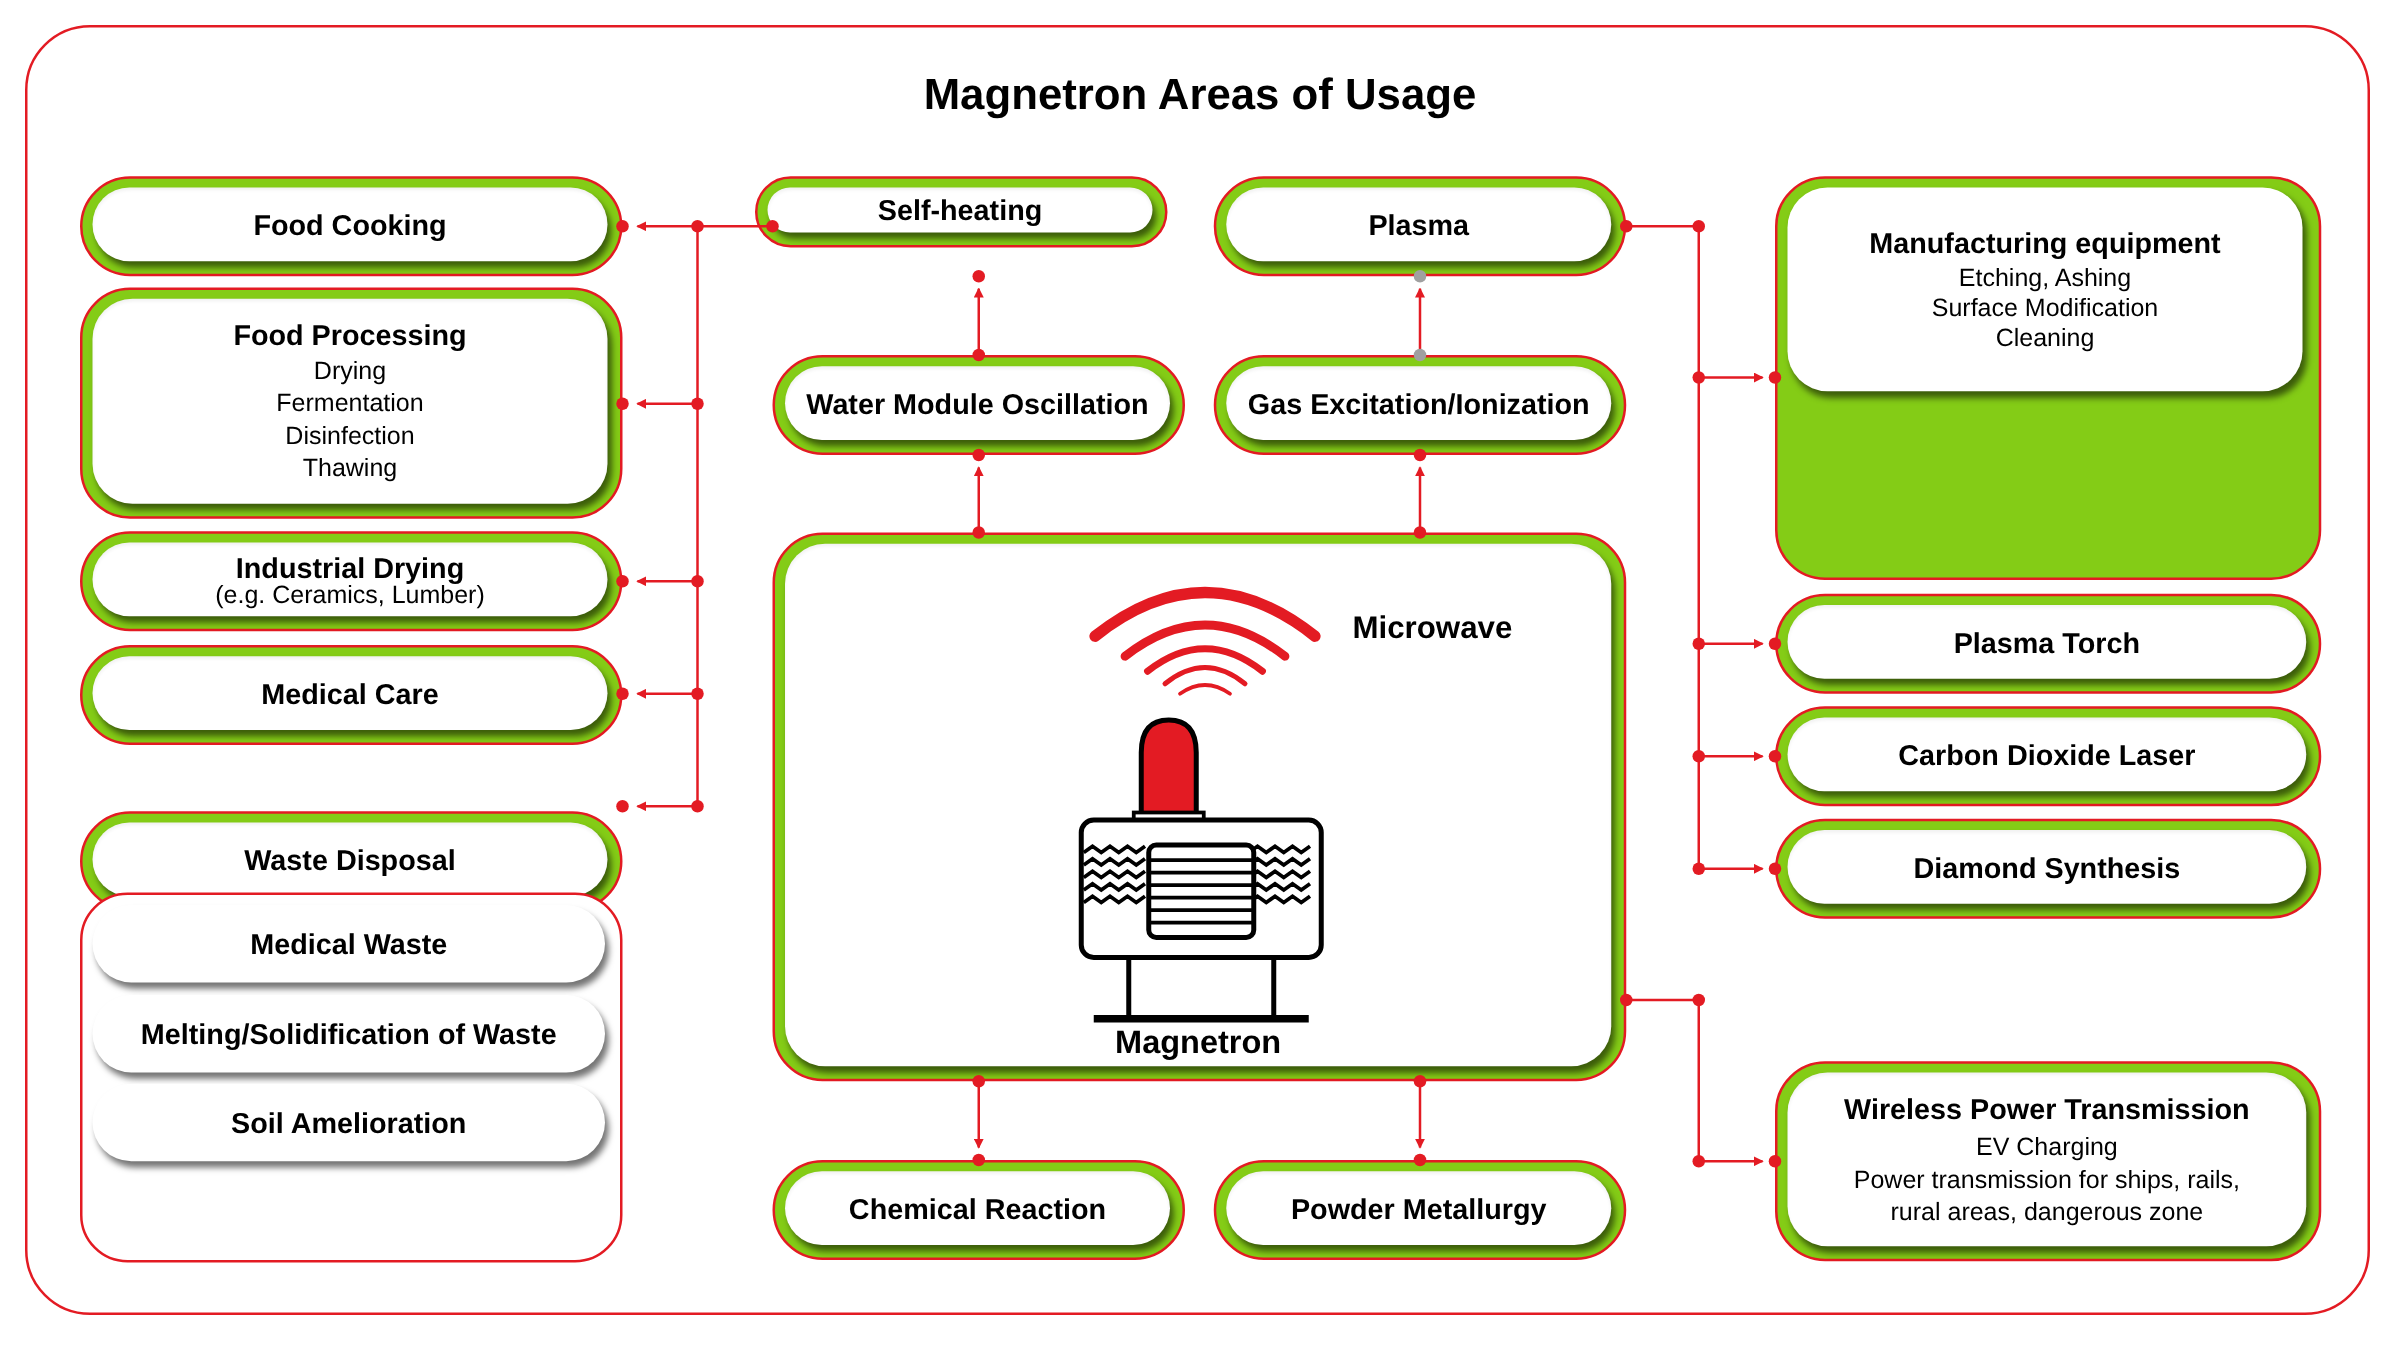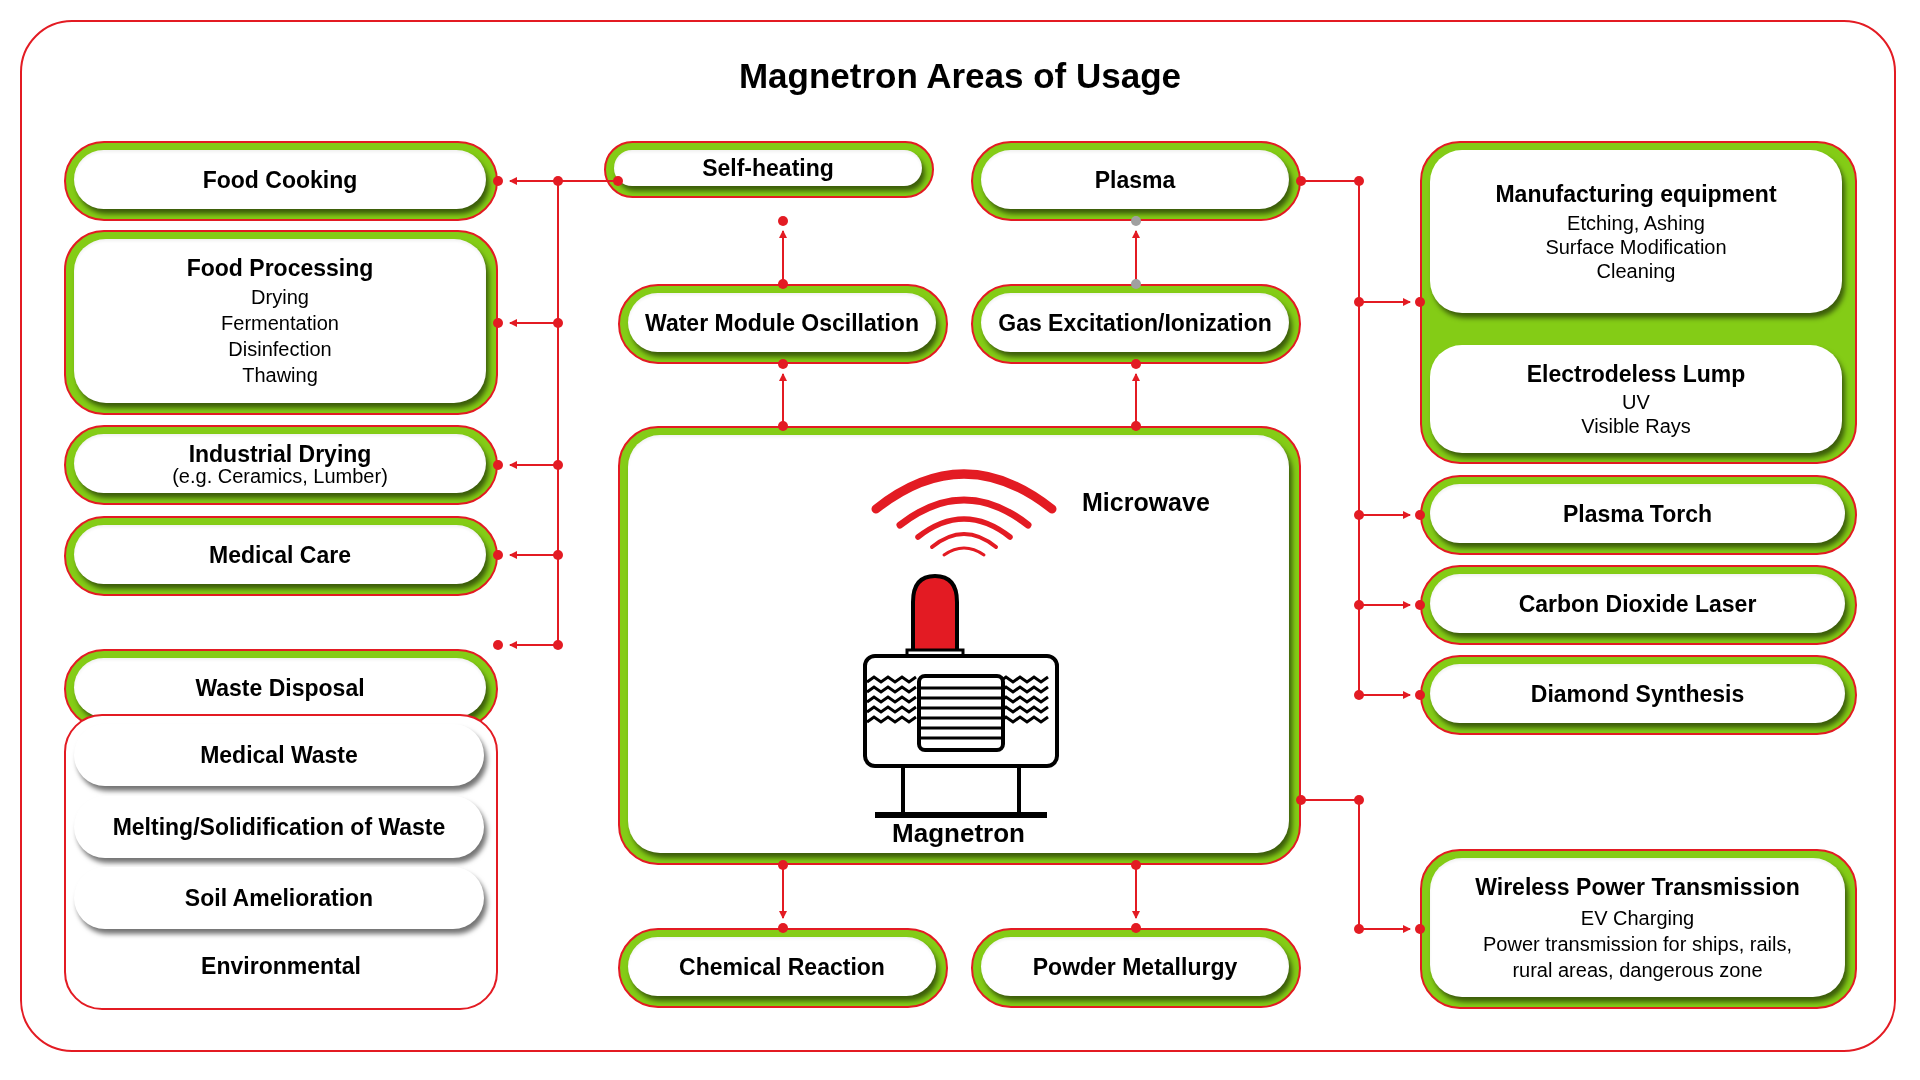--- a/index.html
+++ b/index.html
@@ -57,23 +57,20 @@
 
 <div class="node box" style="left:64px;top:714px;width:434px;height:296px;border-radius:38px;background:#fff;">
   <div class="plain" style="left:8px;top:8px;width:410px;height:62px;">
     <span class="lbl">Medical Waste</span>
   </div>
   <div class="plain" style="left:8px;top:80px;width:410px;height:62px;">
     <span class="lbl">Melting/Solidification of Waste</span>
   </div>
   <div class="plain" style="left:8px;top:151px;width:410px;height:62px;">
     <span class="lbl">Soil Amelioration</span>
-  </div>
-  <div style="position:absolute;left:0;right:0;top:236px;text-align:center;">
-    <span class="lbl">Environmental</span>
   </div>
 </div>
 
 <div class="node" style="left:604px;top:141px;width:330px;height:57px;">
   <div class="inner">
       <span class="lbl">Self-heating</span>
     </div>
 </div>
 <div class="node" style="left:971px;top:141px;width:330px;height:80px;">
   <div class="inner">
@@ -145,25 +142,20 @@
     </div>
 </div>
 
 <div class="node box" style="left:1420px;top:141px;width:437px;height:323px;">
   <div class="plain" style="left:8px;top:7px;width:412px;height:163px;border-radius:32px;flex-direction:column;">
     <span class="lbl" style="line-height:29px;margin-bottom:2px;">Manufacturing equipment</span>
     <span class="sub" style="line-height:24px;">Etching, Ashing</span>
     <span class="sub" style="line-height:24px;">Surface Modification</span>
     <span class="sub" style="line-height:24px;">Cleaning</span>
   </div>
-  <div class="plain" style="left:8px;top:202px;width:412px;height:108px;border-radius:32px;flex-direction:column;">
-    <span class="lbl" style="margin-bottom:2px;">Electrodeless Lump</span>
-    <span class="sub" style="line-height:24px;">UV</span>
-    <span class="sub" style="line-height:24px;">Visible Rays</span>
-  </div>
 </div>
 <div class="node" style="left:1420px;top:475px;width:437px;height:80px;">
   <div class="inner">
       <span class="lbl">Plasma Torch</span>
     </div>
 </div>
 <div class="node" style="left:1420px;top:565px;width:437px;height:80px;">
   <div class="inner">
       <span class="lbl">Carbon Dioxide Laser</span>
     </div>

